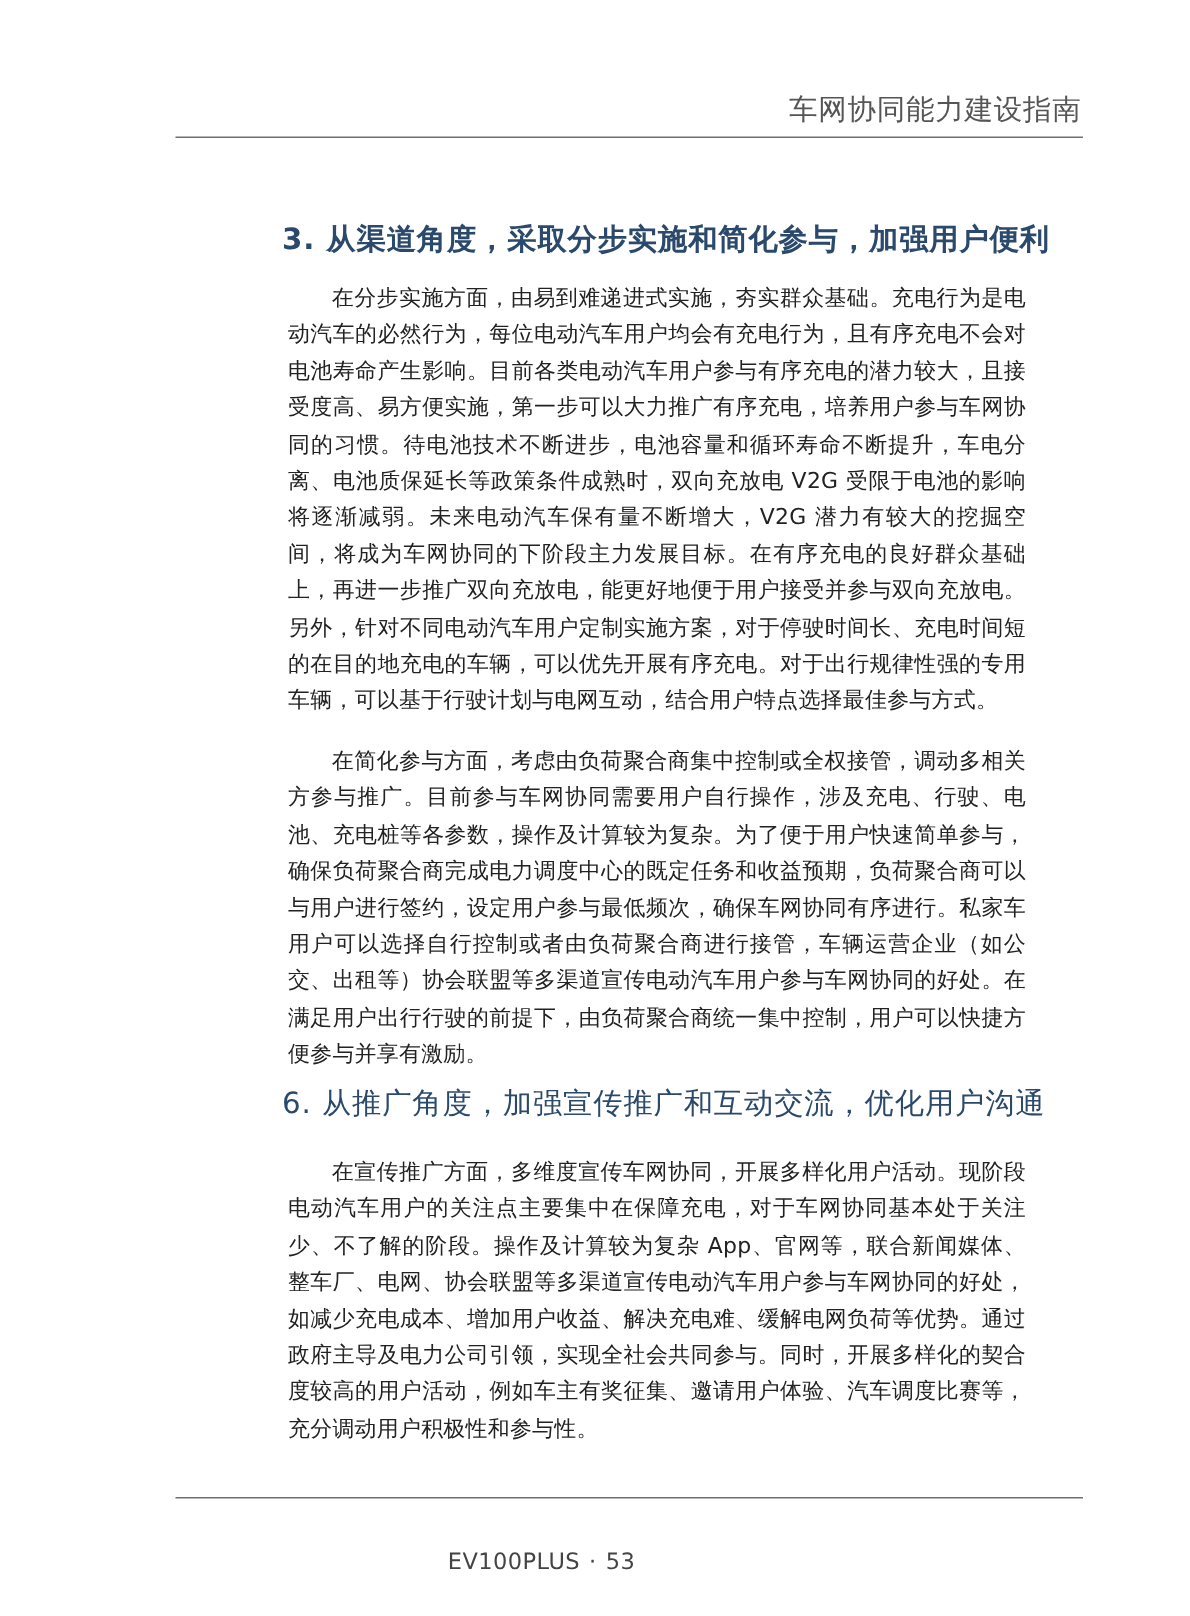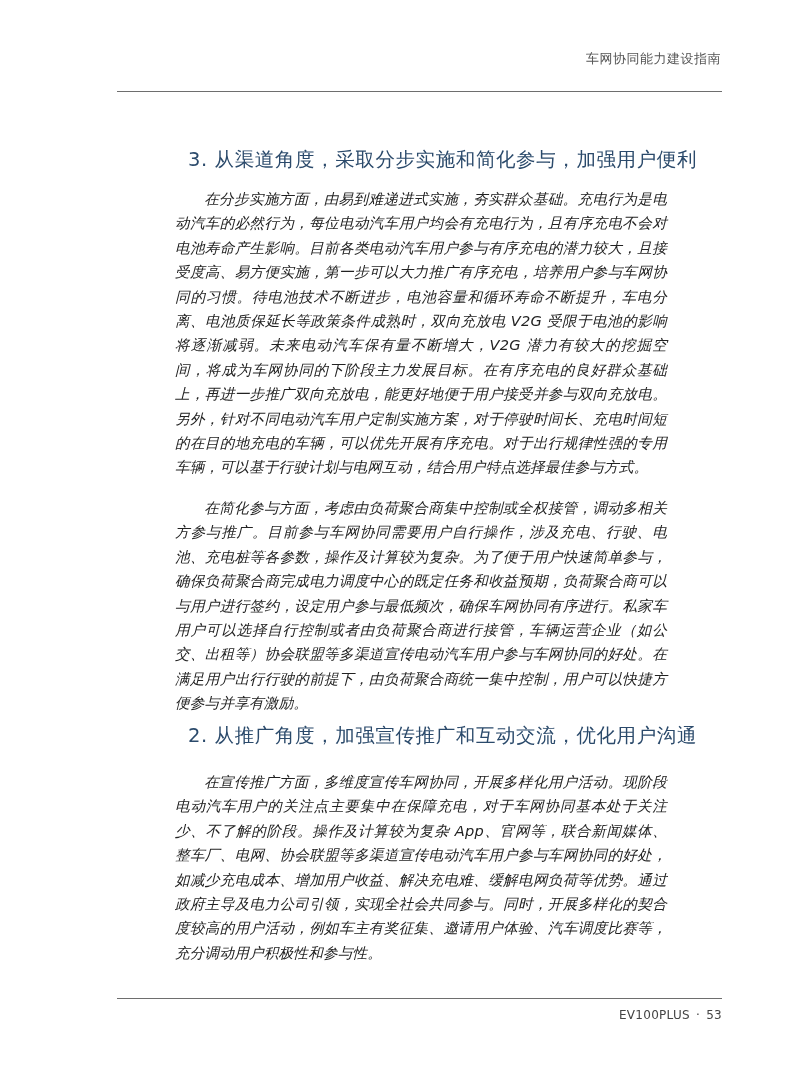--- a/index.html
+++ b/index.html
@@ -11,24 +11,24 @@
       width: 793px;
       height: 1077px;
       position: relative;
       overflow: hidden;
       font-family: "DejaVu Sans", "Liberation Sans", sans-serif;
       color: #222222;
     }
     .running-header {
       position: absolute;
       left: 0;
-      top: 50px;
+      top: 60px;
       width: 721px;
       text-align: right;
-      font-size: 13px;
+      font-size: 19px;
       color: #555555;
       letter-spacing: 0.5px;
     }
     .rule {
       position: absolute;
       left: 117px;
       width: 605px;
       height: 1px;
       background: #6e6e6e;
     }
@@ -38,58 +38,57 @@
       position: absolute;
       left: 188px;
       width: 520px;
       font-size: 19.5px;
       color: #2b4a6b;
       letter-spacing: 0.6px;
       white-space: nowrap;
     }
     .paragraph {
       position: absolute;
-      left: 175px;
+      left: 192px;
       width: 492px;
       font-size: 14.6px;
       line-height: 24.4px;
       color: #222222;
       text-align: justify;
       text-indent: 2em;
       margin: 0;
       letter-spacing: 0.2px;
-      font-style: italic;
     }
     .footer {
       position: absolute;
       left: 0;
-      top: 1008px;
+      top: 1032px;
       width: 722px;
-      text-align: right;
-      font-size: 12px;
+      text-align: center;
+      font-size: 15px;
       color: #444444;
       letter-spacing: 0.3px;
     }
     .footer .sep {
       padding: 0 6px;
     }
   </style>
 </head>
 <body>
 
 <div class="running-header">车网协同能力建设指南</div>
 <div class="rule top"></div>
 
-<h2 class="section-heading" style="top:146px;margin:0;font-weight:normal;">3. 从渠道角度，采取分步实施和简化参与，加强用户便利</h2>
+<h2 class="section-heading" style="top:146px;margin:0;font-weight:bold;">3. 从渠道角度，采取分步实施和简化参与，加强用户便利</h2>
 
 <p class="paragraph" style="top:187px;">在分步实施方面，由易到难递进式实施，夯实群众基础。充电行为是电动汽车的必然行为，每位电动汽车用户均会有充电行为，且有序充电不会对电池寿命产生影响。目前各类电动汽车用户参与有序充电的潜力较大，且接受度高、易方便实施，第一步可以大力推广有序充电，培养用户参与车网协同的习惯。待电池技术不断进步，电池容量和循环寿命不断提升，车电分离、电池质保延长等政策条件成熟时，双向充放电 V2G 受限于电池的影响将逐渐减弱。未来电动汽车保有量不断增大，V2G 潜力有较大的挖掘空间，将成为车网协同的下阶段主力发展目标。在有序充电的良好群众基础上，再进一步推广双向充放电，能更好地便于用户接受并参与双向充放电。另外，针对不同电动汽车用户定制实施方案，对于停驶时间长、充电时间短的在目的地充电的车辆，可以优先开展有序充电。对于出行规律性强的专用车辆，可以基于行驶计划与电网互动，结合用户特点选择最佳参与方式。</p>
 
 <p class="paragraph" style="top:496px;">在简化参与方面，考虑由负荷聚合商集中控制或全权接管，调动多相关方参与推广。目前参与车网协同需要用户自行操作，涉及充电、行驶、电池、充电桩等各参数，操作及计算较为复杂。为了便于用户快速简单参与，确保负荷聚合商完成电力调度中心的既定任务和收益预期，负荷聚合商可以与用户进行签约，设定用户参与最低频次，确保车网协同有序进行。私家车用户可以选择自行控制或者由负荷聚合商进行接管，车辆运营企业（如公交、出租等）协会联盟等多渠道宣传电动汽车用户参与车网协同的好处。在满足用户出行行驶的前提下，由负荷聚合商统一集中控制，用户可以快捷方便参与并享有激励。</p>
 
-<h2 class="section-heading" style="top:722px;margin:0;font-weight:normal;">2. 从推广角度，加强宣传推广和互动交流，优化用户沟通</h2>
+<h2 class="section-heading" style="top:722px;margin:0;font-weight:normal;">6. 从推广角度，加强宣传推广和互动交流，优化用户沟通</h2>
 
 <p class="paragraph" style="top:770px;">在宣传推广方面，多维度宣传车网协同，开展多样化用户活动。现阶段电动汽车用户的关注点主要集中在保障充电，对于车网协同基本处于关注少、不了解的阶段。操作及计算较为复杂 App、官网等，联合新闻媒体、整车厂、电网、协会联盟等多渠道宣传电动汽车用户参与车网协同的好处，如减少充电成本、增加用户收益、解决充电难、缓解电网负荷等优势。通过政府主导及电力公司引领，实现全社会共同参与。同时，开展多样化的契合度较高的用户活动，例如车主有奖征集、邀请用户体验、汽车调度比赛等，充分调动用户积极性和参与性。</p>
 
 <div class="rule bottom"></div>
 
 <div class="footer">
   <span>EV100PLUS</span><span class="sep">·</span><span>53</span>
 </div>
 
 </body></html>

